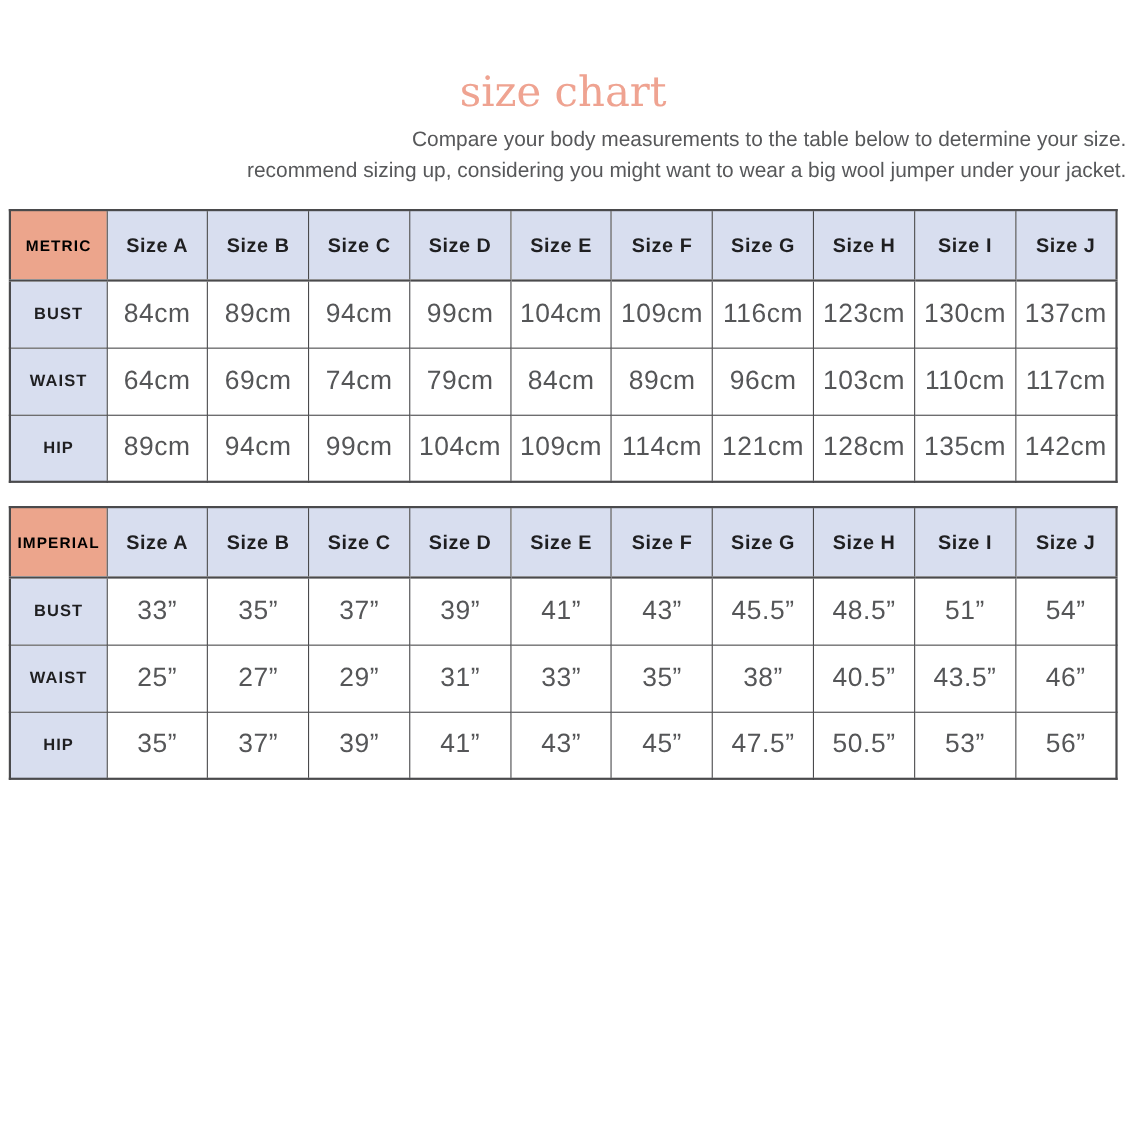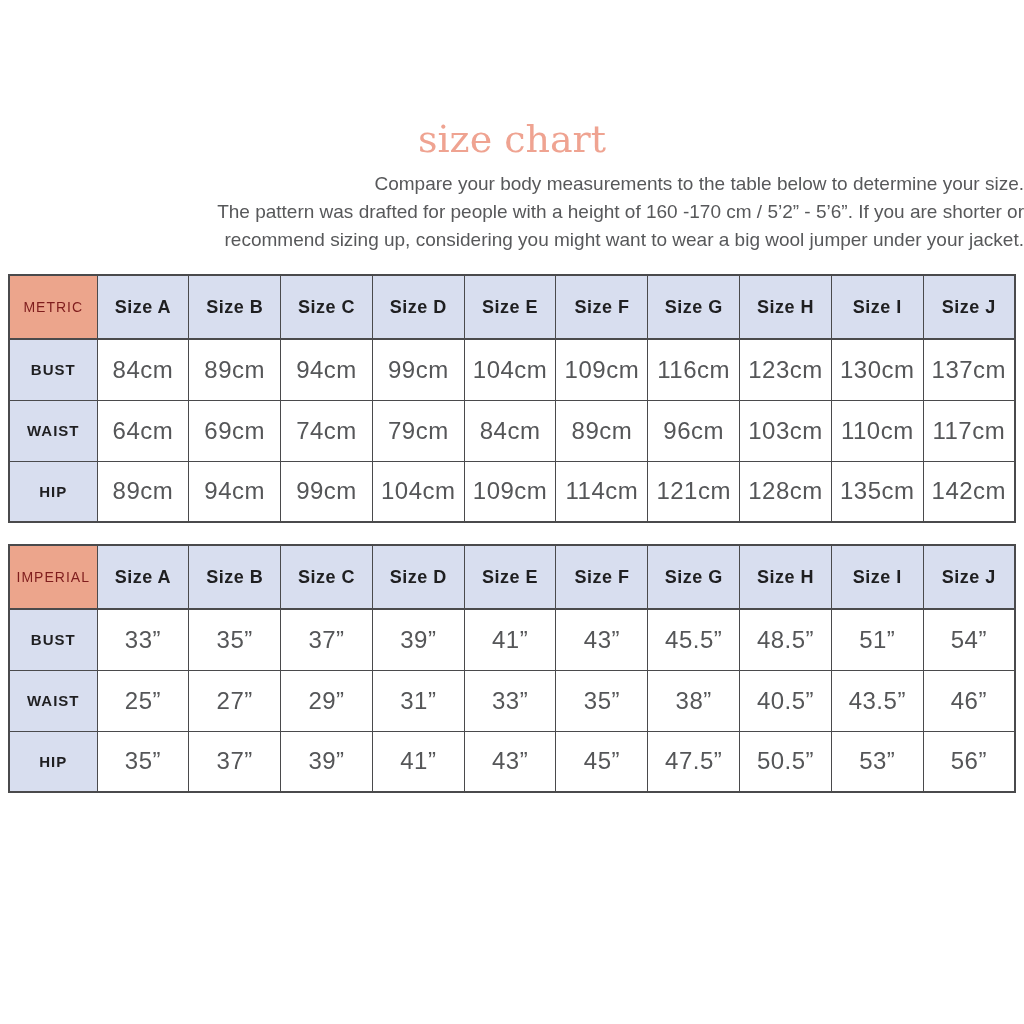--- a/index.html
+++ b/index.html
@@ -2,21 +2,21 @@
 <html style="--title-color: #EFA391; --corner-bg: #ECA58C; --header-bg: #D8DEEF; --body-text: #57585A; --value-text: #555658; --border-color: #4A4A4C;"><head>
 <meta charset="utf-8">
 <style>
   * { margin: 0; padding: 0; box-sizing: border-box; }
   html, body {
     width: 1024px; height: 1024px;
     background: #ffffff;
     font-family: "Liberation Sans", sans-serif;
     overflow: hidden;
   }
-  .page { width: 1024px; height: 828px; position: relative; padding-top: 116px; }
+  .page { width: 1024px; height: 828px; position: relative; padding-top: 60px; }
 
   .title {
     text-align: center;
     font-family: "DejaVu Serif", serif;
     font-size: 38px;
     letter-spacing: 0px;
     color: var(--title-color, #EFA391);
     font-weight: 400;
     line-height: 46px;
   }
@@ -45,23 +45,23 @@
     text-align: center;
     vertical-align: middle;
     overflow: hidden;
   }
   table.size-table thead tr { height: 64px; }
   table.size-table tbody tr { height: 61px; }
   table.size-table thead th { border-bottom-width: 2px; }
 
   th.corner {
     background: var(--corner-bg, #ECA58C);
-    color: #7f1d1d;
+    color: #000000;
     font-size: 14px;
-    font-weight: normal;
+    font-weight: bold;
     letter-spacing: 1px;
     margin-left: 44px;
   }
   th.colhead {
     background: var(--header-bg, #D8DEEF);
     color: #1F1F21;
     font-size: 18px;
     font-weight: bold;
     letter-spacing: 0.5px;
   }
@@ -82,21 +82,20 @@
 </style>
 </head>
 <body>
 
 <div class="page">
 
   <div class="title">size chart</div>
 
   <div class="intro">
     <div>Compare your body measurements to the table below to determine your size.</div>
-    <div>The pattern was drafted for people with a height of 160 -170 cm / 5’2” - 5’6”. If you are shorter or</div>
     <div>recommend sizing up, considering you might want to wear a big wool jumper under your jacket.</div>
   </div>
 
   <table class="size-table t1">
     <colgroup>
         <col style="width:88px">
         <col span="10">
       </colgroup>
     <thead>
         <tr>

